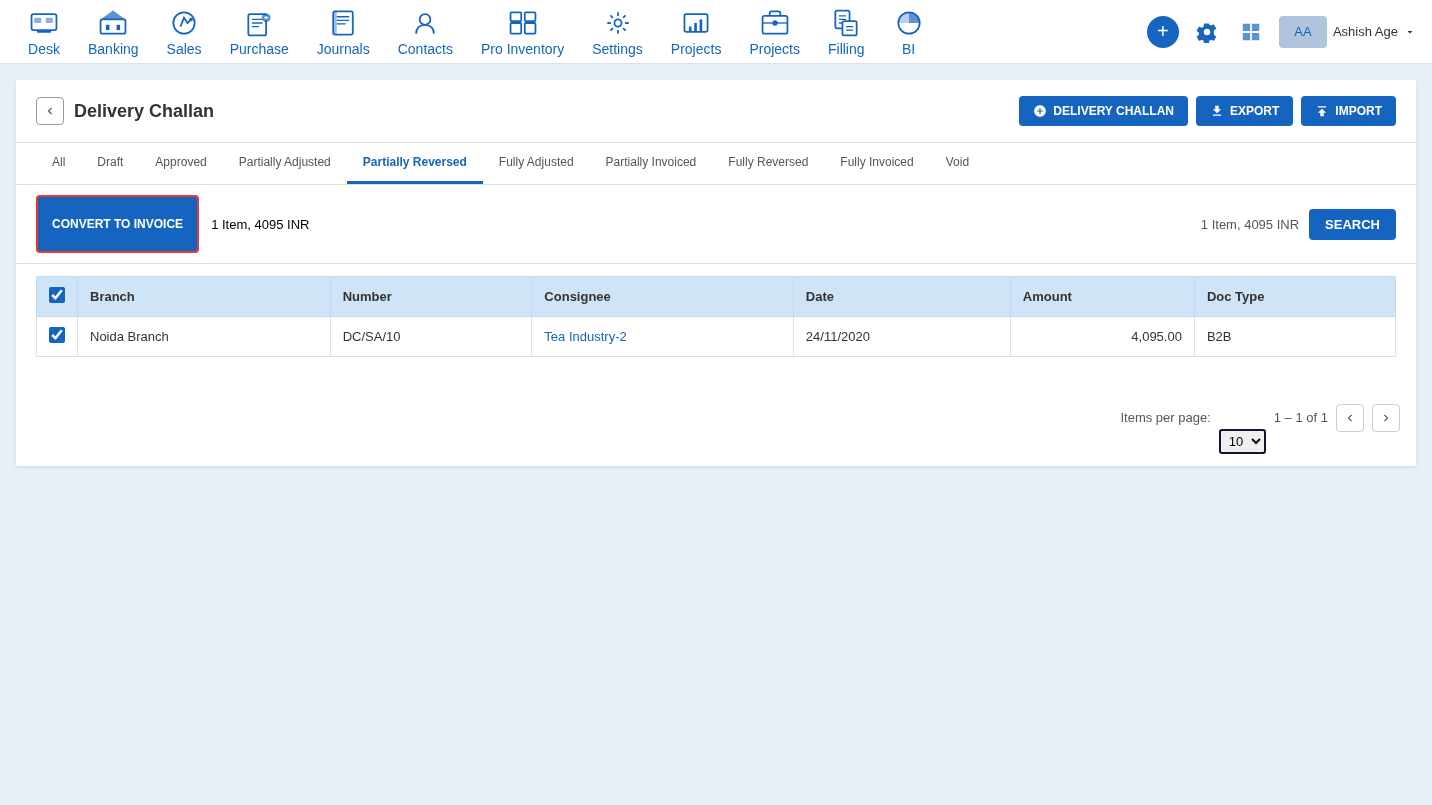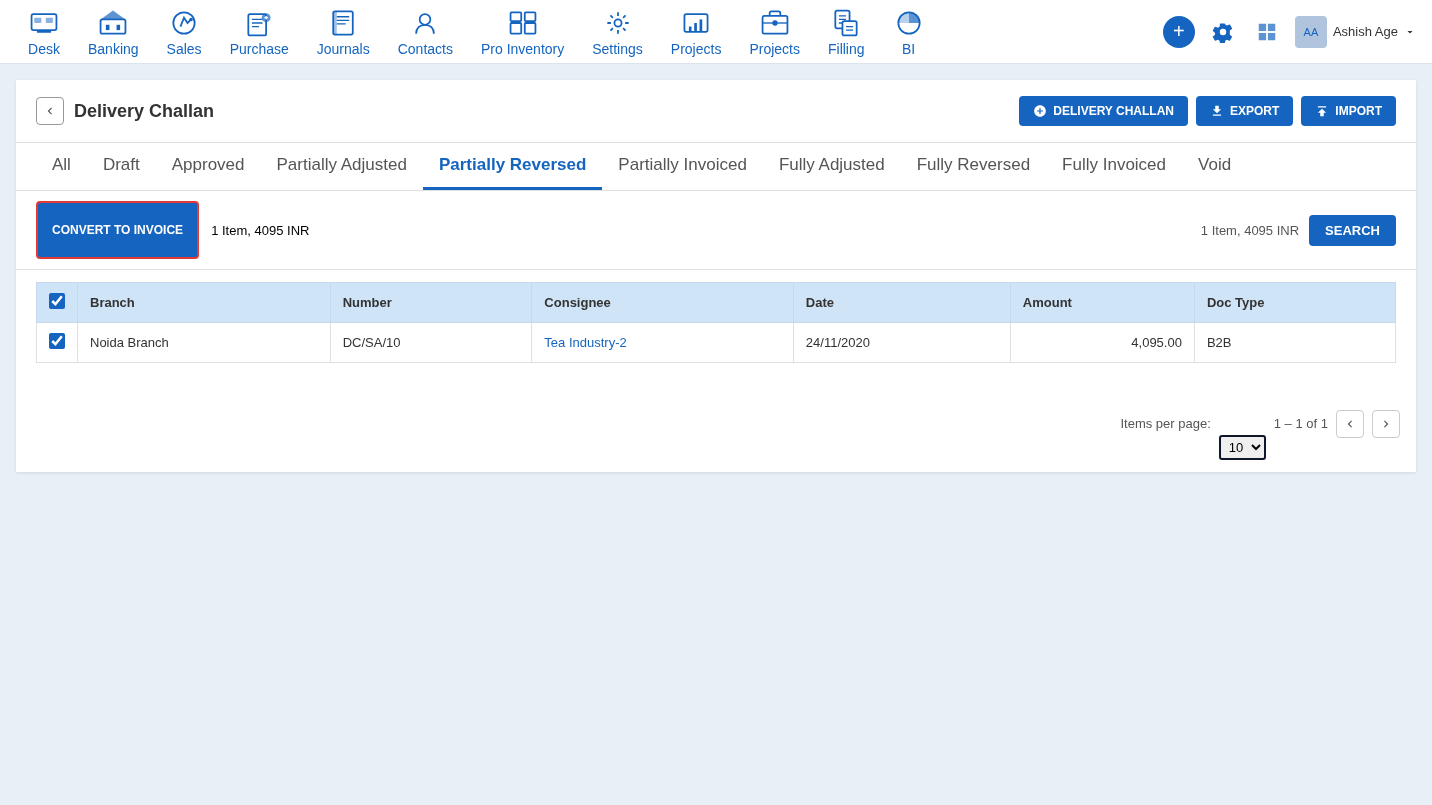--- a/index.html
+++ b/index.html
@@ -24,22 +24,22 @@
       width: 32px; height: 32px; border-radius: 50%; background: #1565c0;
       color: #fff; display: flex; align-items: center; justify-content: center;
       font-size: 20px; cursor: pointer; border: none;
     }
     .nav-right .icon-btn {
       width: 32px; height: 32px; background: none; border: none;
       cursor: pointer; color: #1565c0; display: flex; align-items: center; justify-content: center;
     }
     .user-info { display: flex; align-items: center; gap: 6px; cursor: pointer; color: #333; font-size: 13px; }
     .user-avatar {
-      width: 32px; height: 32px; border-radius: 4px; background: #b0c4de;
-      display: flex; align-items: center; justify-content: center; font-size: 11px; color: #1565c0;
+      width: 48px; height: 32px; border-radius: 4px; background: #b0c4de;
+      display: flex; align-items: center; justify-content: center; font-size: 13px; color: #1565c0;
     }
 
     
     .main-content {
       padding: 16px; max-width: 1432px;
     }
     .page-card {
       background: #fff; border-radius: 0;
       box-shadow: 0 1px 3px rgba(0,0,0,0.1);
       position: relative; overflow: visible;
@@ -65,21 +65,21 @@
     }
 
     
     .tabs {
       display: flex; align-items: center;
       padding: 0 20px; border-bottom: 1px solid #e0e0e0;
       gap: 0;
     }
     .tab {
       padding: 12px 16px; cursor: pointer; color: #555;
-      font-size: 17px; border-bottom: 3px solid transparent;
+      font-size: 12px; border-bottom: 3px solid transparent;
       white-space: nowrap;
     }
     .tab.active { color: #1565c0; border-bottom-color: #1565c0; font-weight: 600; }
 
     
     .toolbar {
       display: flex; align-items: center; justify-content: space-between;
       padding: 10px 20px; border-bottom: 1px solid #e0e0e0;
     }
     .toolbar-left { display: flex; align-items: center; gap: 12px; }
@@ -304,22 +304,22 @@
         </button>
       </div>
     </div>
 
     <div class="tabs">
       <div class="tab">All</div>
       <div class="tab">Draft</div>
       <div class="tab">Approved</div>
       <div class="tab">Partially Adjusted</div>
       <div class="tab active">Partially Reversed</div>
+      <div class="tab">Fully Adjusted</div>
       <div class="tab">Partially Invoiced</div>
-      <div class="tab">Fully Adjusted</div>
       <div class="tab">Fully Reversed</div>
       <div class="tab">Fully Invoiced</div>
       <div class="tab">Void</div>
     </div>
 
     <div class="toolbar">
       <div class="toolbar-left">
         <button class="btn-convert">CONVERT TO INVOICE</button>
         <span>1 Item, 4095 INR</span>
       </div>

